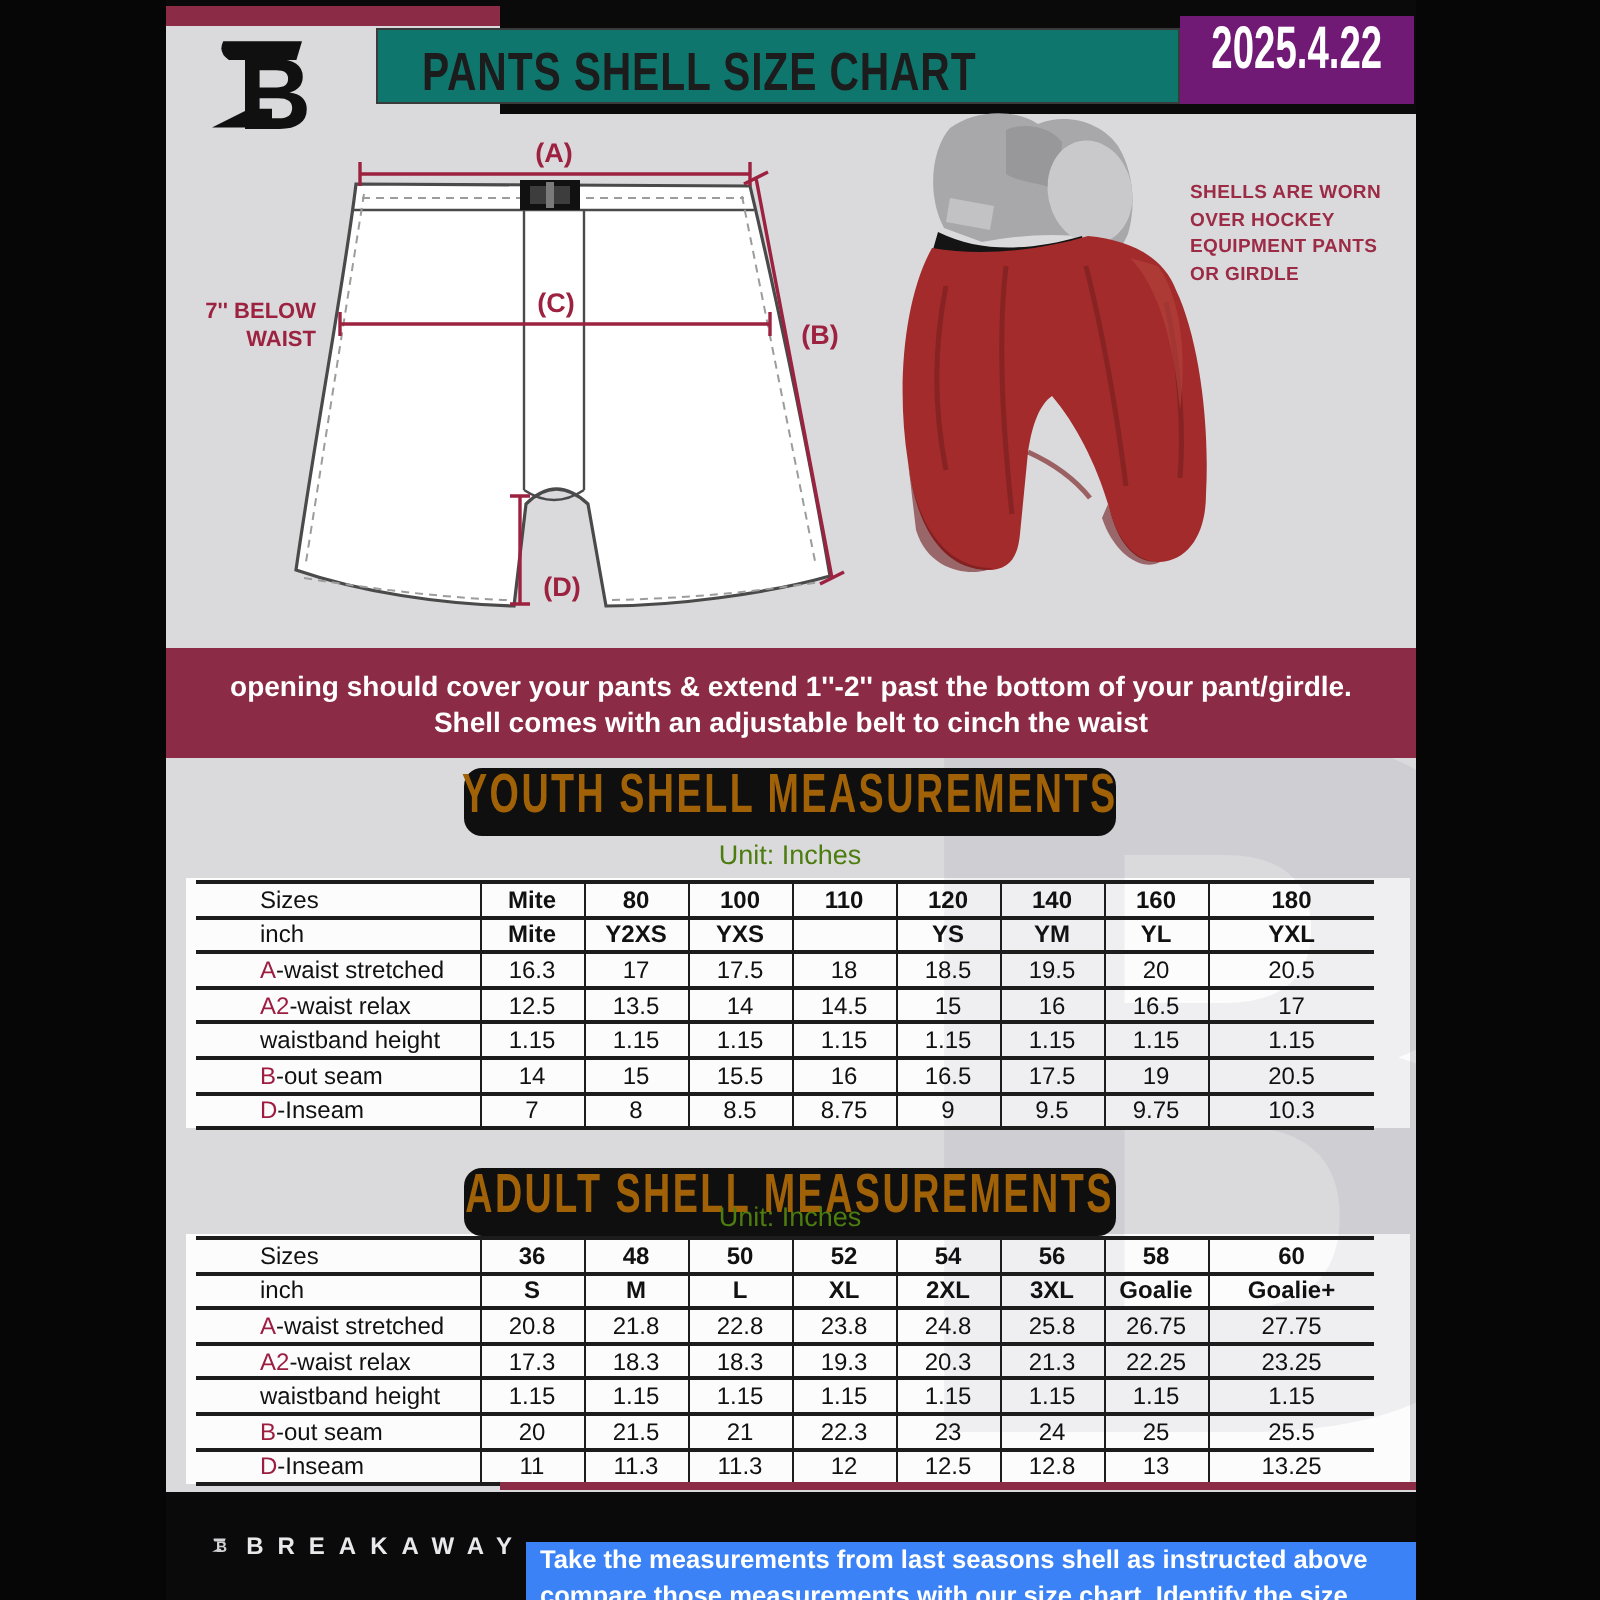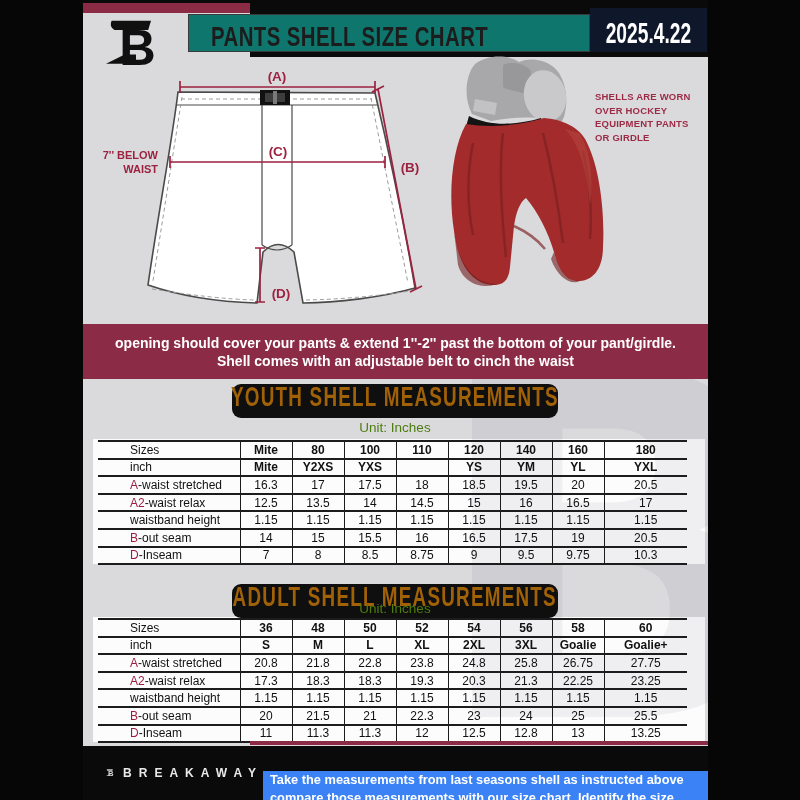--- a/index.html
+++ b/index.html
@@ -6,22 +6,22 @@
   .page{position:relative;width:800px;height:800px;background:#0a0a0a;overflow:hidden;
         font-family:"Liberation Sans",sans-serif;}
   
   .gray-card{position:absolute;left:83px;top:3px;width:625px;height:321px;background:#dadadd;}
   .accent-strip{position:absolute;left:83px;top:3px;width:167px;height:10px;background:#8c2b45;}
   .header-bar{position:absolute;left:250px;top:0;width:550px;height:57px;background:#0a0a0a;}
   .title-box{position:absolute;left:188px;top:14px;width:402px;height:38px;background:#0f766e;
              border:1px solid #3a3a3a;box-sizing:border-box;display:flex;align-items:flex-end;}
   .title-box .cond{display:inline-block;transform:scale(.85,1.12);transform-origin:left center;
              font-size:24px;font-weight:bold;color:#1c1c1c;white-space:nowrap;margin-left:22px;letter-spacing:.5px;}
-  .date-box{position:absolute;left:590px;top:8px;width:117px;height:44px;background:#0f172a;
-             display:flex;align-items:center;justify-content:center;}
+  .date-box{position:absolute;left:590px;top:8px;width:117px;height:44px;background:#701a75;
+             display:flex;justify-content:center;}
   .date-box .cond{display:inline-block;transform:scale(.8,1.25);font-size:24px;font-weight:bold;
              color:#fff;white-space:nowrap;padding-top:4px;}
   .logo-top{position:absolute;left:106px;top:15px;}
   .photo-note{position:absolute;left:595px;top:90px;width:115px;font-size:9.5px;font-weight:bold;
              color:#9c2b46;line-height:13.5px;letter-spacing:.2px;}
   
   .info-banner{position:absolute;left:83px;top:324px;width:625px;height:55px;background:#8c2b45;
              color:#fff;font-size:14px;font-weight:bold;text-align:center;line-height:18px;
              display:flex;flex-direction:column;justify-content:center;}
   

